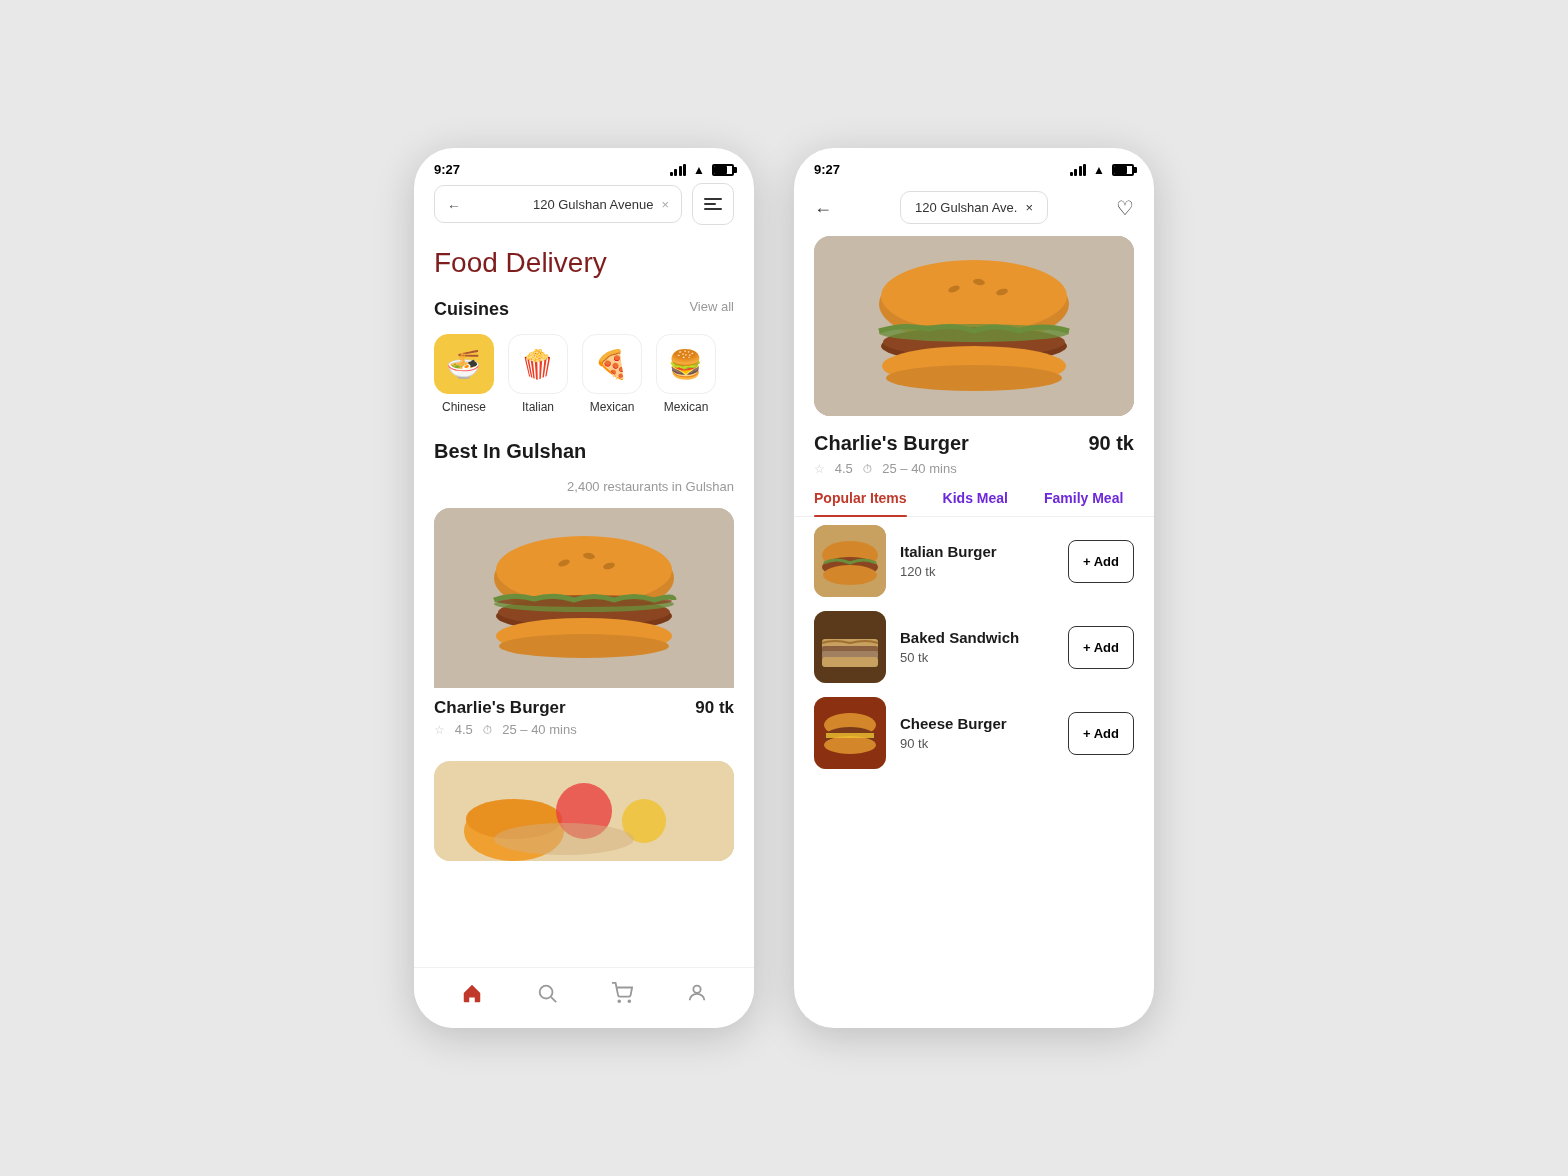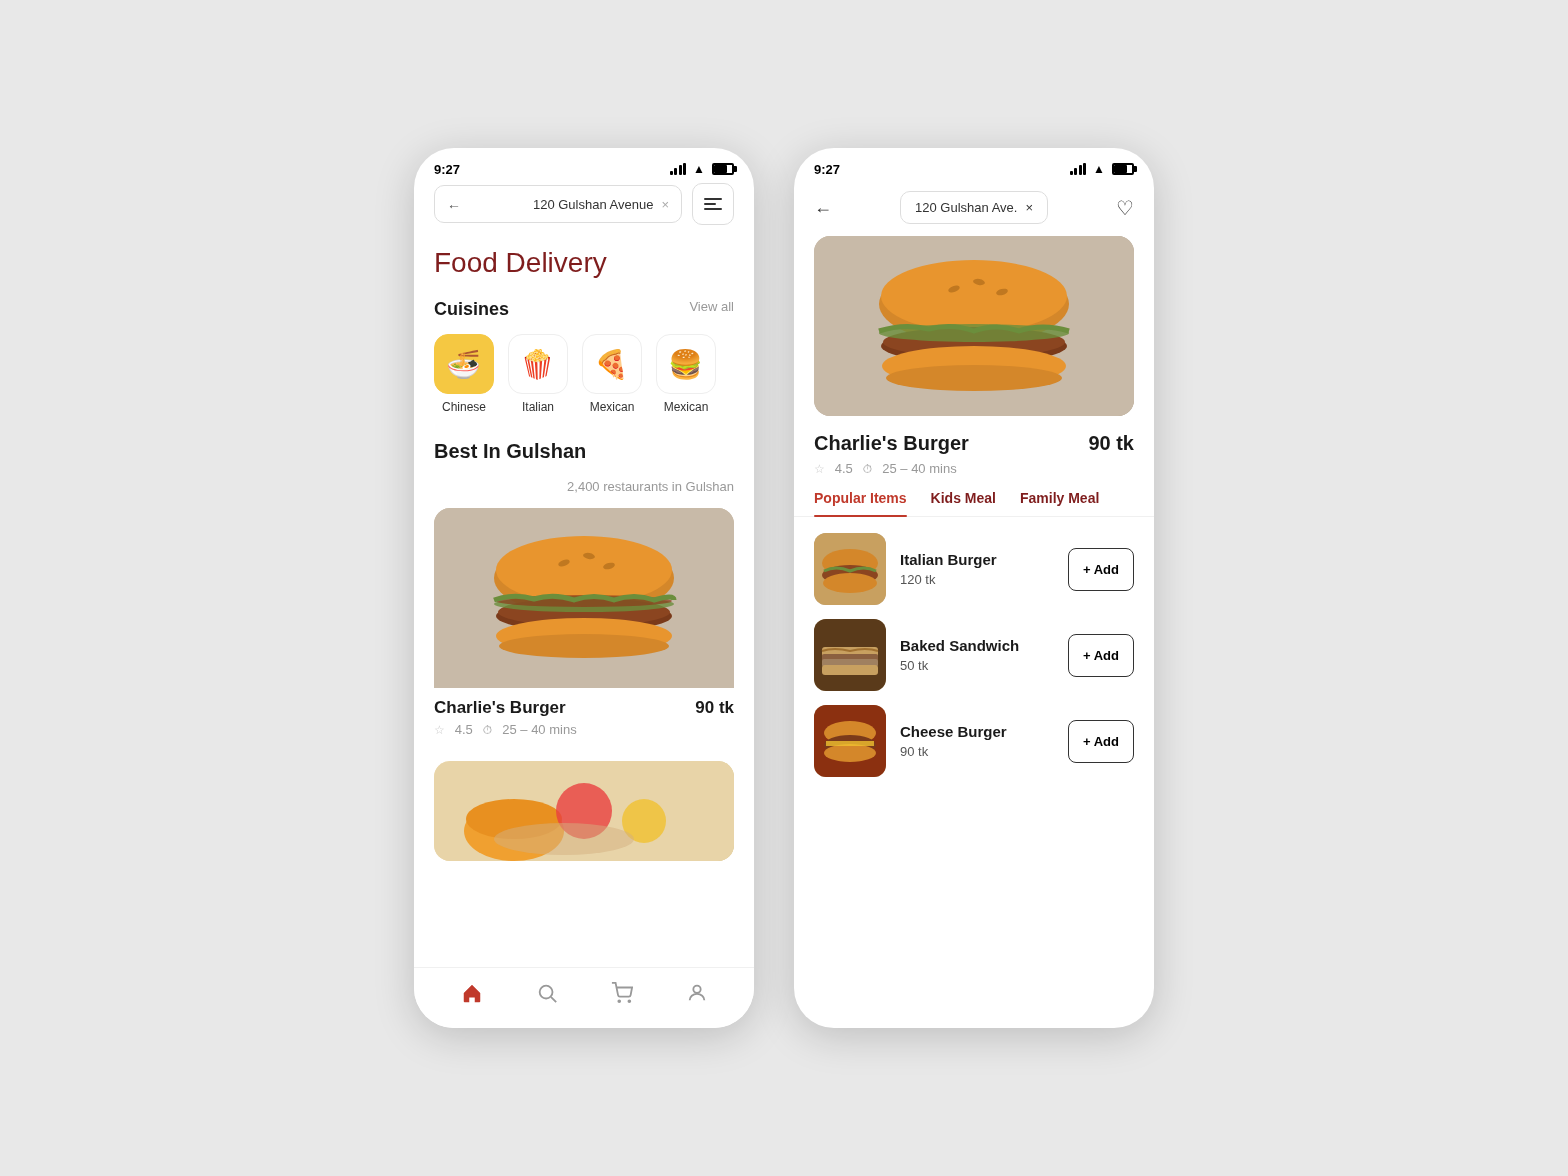--- a/index.html
+++ b/index.html
@@ -28,21 +28,21 @@
     }
 
     .phone-right {
       width: 360px;
       min-height: 880px;
     }
 
     .status-bar {
       display: flex;
       justify-content: space-between;
-      align-items: flex-start;
+      align-items: flex-end;
       padding: 14px 20px 6px;
       font-size: 13px;
       font-weight: 600;
       gap: 28px;
     }
 
     .status-icons {
       display: flex;
       align-items: center;
       gap: 5px;
@@ -396,22 +396,22 @@
       align-items: center;
       gap: 10px;
       font-size: 13px;
       color: #999;
     }
 
     .tabs-row {
       display: flex;
       padding: 0 20px;
       border-bottom: 1px solid #f0f0f0;
-      margin-bottom: 16px;
-      gap: 24px;
+      margin-bottom: 8px;
+      gap: 36px;
     }
 
     .tab-item {
       padding-bottom: 10px;
       font-size: 14px;
       font-weight: 600;
       cursor: pointer;
       position: relative;
     }
 
@@ -424,21 +424,21 @@
       position: absolute;
       bottom: -1px;
       left: 0;
       right: 0;
       height: 2px;
       background: #c0392b;
       border-radius: 2px;
     }
 
     .tab-item.inactive {
-      color: #7f1d1d;
+      color: #6d28d9;
     }
 
     .menu-list {
       padding: 0 20px;
       display: flex;
       flex-direction: column;
       gap: 14px;
       margin-bottom: 80px;
     }
 

